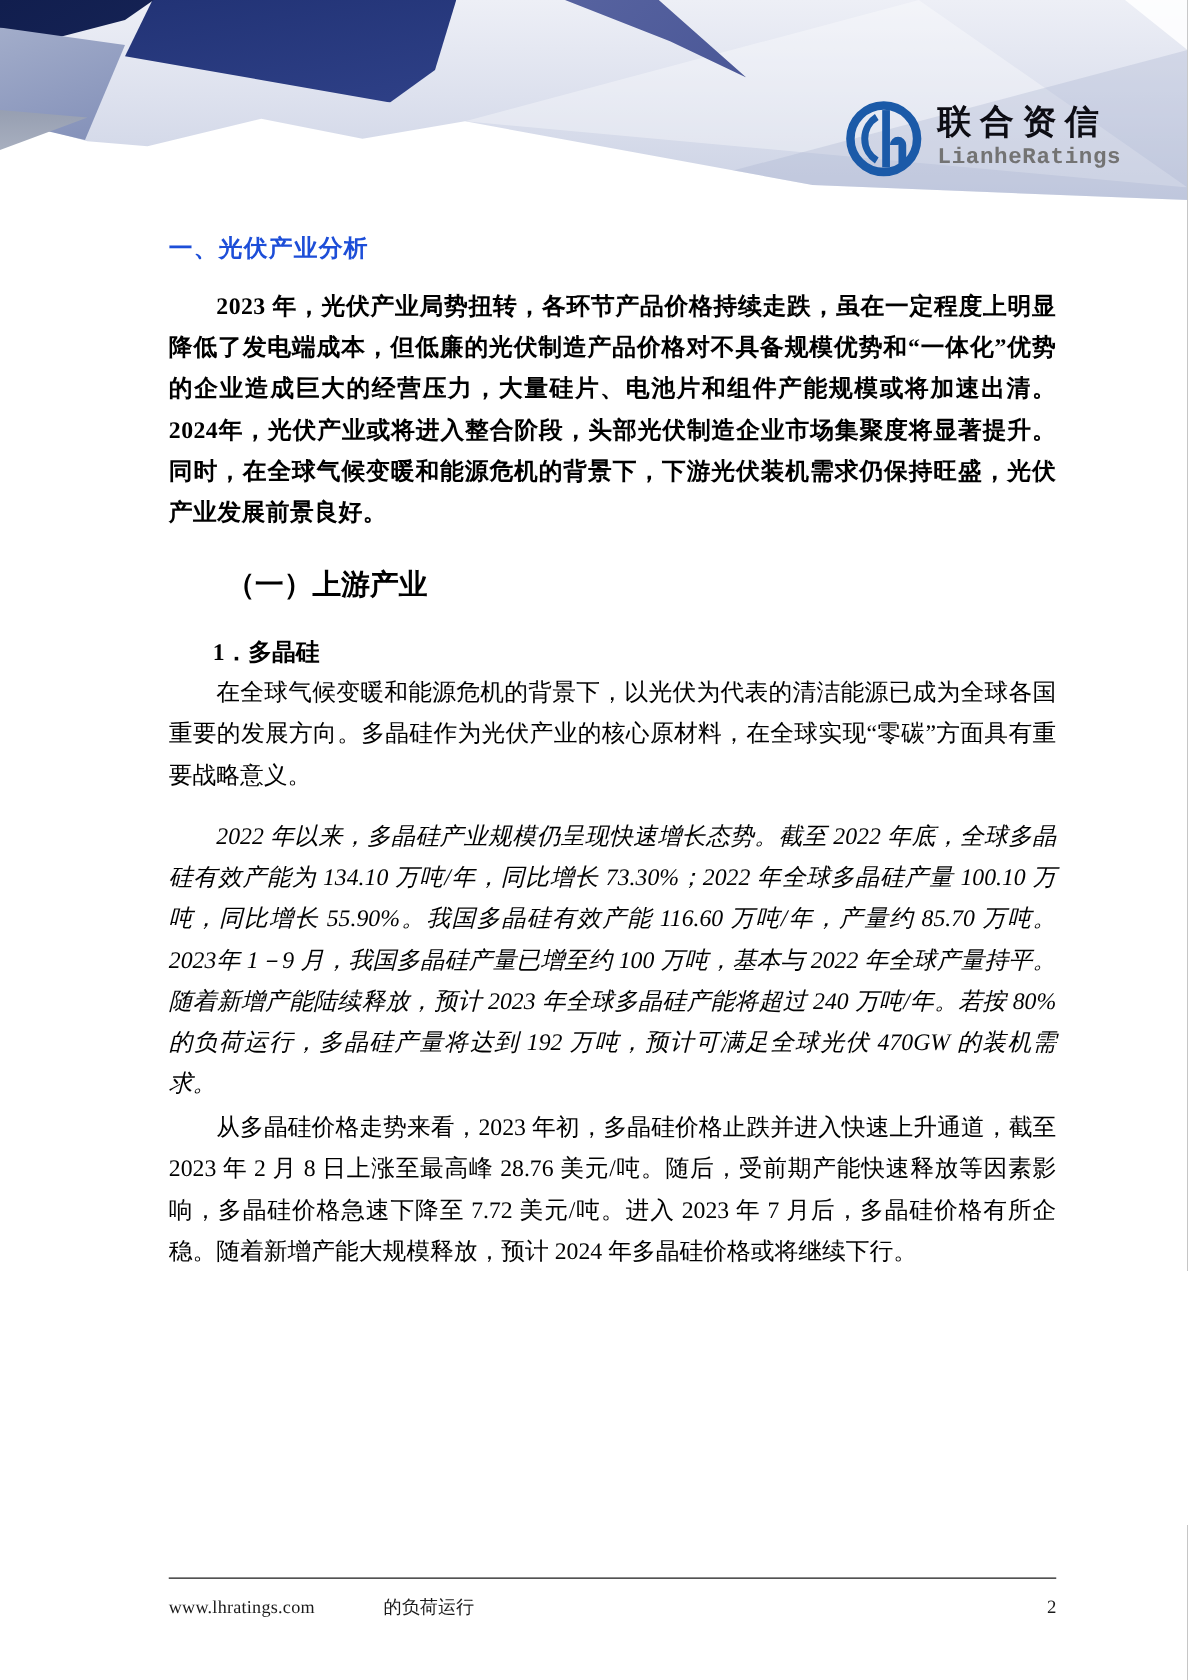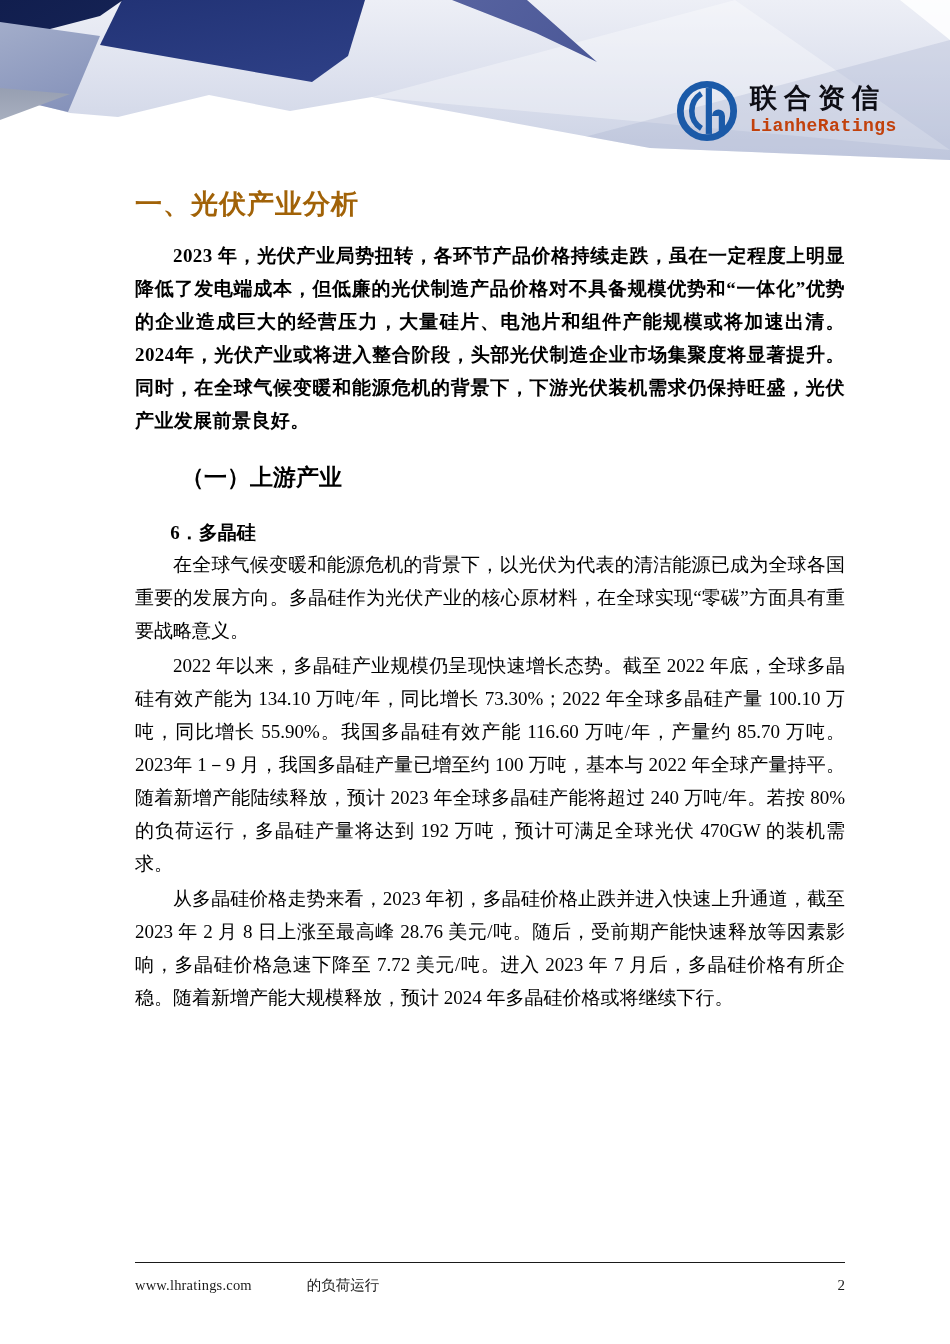--- a/index.html
+++ b/index.html
@@ -56,30 +56,30 @@
     clip-path: polygon(452px 0, 527px 0, 597px 62px, 536px 33px);
   }
 
   
   .logo { position: absolute; top: 80px; left: 676px; display: flex; align-items: center;
           font-family: Liberation Mono, monospace; }
   .logo-icon { width: 62px; height: 62px; flex: 0 0 auto; }
   .logo-text { margin-left: 12px; }
   .logo-cn { font-size: 27px; font-weight: 700; color: #0d0d14; letter-spacing: 7px;
              line-height: 30px; white-space: nowrap; }
-  .logo-en { font-size: 18px; font-weight: 700; color: #c2410c; letter-spacing: 0.5px;
+  .logo-en { font-size: 18px; font-weight: 700; color: #737373; letter-spacing: 0.5px;
              line-height: 22px; }
 
   
   .content { position: absolute; left: 135px; top: 172px; width: 710px; }
   .section-title {
     margin: 14px 0 0 0;
-    font-size: 27px;
+    font-size: 19px;
     font-weight: 700;
-    color: #a16207;
+    color: #1d4ed8;
     font-family: "Liberation Sans", sans-serif;
     letter-spacing: 1px;
   }
   p.body-text {
     margin: 0;
     font-size: 19px;
     line-height: 33px;
     text-align: justify;
     text-indent: 2em;
   }
@@ -95,21 +95,21 @@
     text-indent: 2em;
     line-height: 26px;
   }
   .sub-sub-heading {
     margin: 29px 0 2px 0;
     font-size: 19px;
     font-weight: 700;
     text-indent: 1.85em;
     line-height: 26px;
   }
-  p.p-2022 { margin-top: 2px; }
+  p.p-2022 { margin-top: 16px; font-style: italic; }
   p.p-price { margin-top: 2px; }
 
   
   .footer {
     position: absolute;
     left: 135px;
     top: 1262px;
     width: 710px;
     border-top: 1.5px solid #1a1a1a;
     padding-top: 13px;
@@ -154,21 +154,21 @@
     </div>
   </div>
 
   <div class="content">
     <h1 class="section-title">一、光伏产业分析</h1>
 
     <p class="body-text intro">2023 年，光伏产业局势扭转，各环节产品价格持续走跌，虽在一定程度上明显降低了发电端成本，但低廉的光伏制造产品价格对不具备规模优势和“一体化”优势的企业造成巨大的经营压力，大量硅片、电池片和组件产能规模或将加速出清。2024年，光伏产业或将进入整合阶段，头部光伏制造企业市场集聚度将显著提升。同时，在全球气候变暖和能源危机的背景下，下游光伏装机需求仍保持旺盛，光伏产业发展前景良好。</p>
 
     <h2 class="sub-heading">（一）上游产业</h2>
 
-    <h3 class="sub-sub-heading">6．多晶硅</h3>
+    <h3 class="sub-sub-heading">1．多晶硅</h3>
 
     <p class="body-text">在全球气候变暖和能源危机的背景下，以光伏为代表的清洁能源已成为全球各国重要的发展方向。多晶硅作为光伏产业的核心原材料，在全球实现“零碳”方面具有重要战略意义。</p>
 
     <p class="body-text p-2022">2022 年以来，多晶硅产业规模仍呈现快速增长态势。截至 2022 年底，全球多晶硅有效产能为 134.10 万吨/年，同比增长 73.30%；2022 年全球多晶硅产量 100.10 万吨，同比增长 55.90%。我国多晶硅有效产能 116.60 万吨/年，产量约 85.70 万吨。2023年 1－9 月，我国多晶硅产量已增至约 100 万吨，基本与 2022 年全球产量持平。随着新增产能陆续释放，预计 2023 年全球多晶硅产能将超过 240 万吨/年。若按 80%的负荷运行，多晶硅产量将达到 192 万吨，预计可满足全球光伏 470GW 的装机需求。</p>
 
     <p class="body-text p-price">从多晶硅价格走势来看，2023 年初，多晶硅价格止跌并进入快速上升通道，截至2023 年 2 月 8 日上涨至最高峰 28.76 美元/吨。随后，受前期产能快速释放等因素影响，多晶硅价格急速下降至 7.72 美元/吨。进入 2023 年 7 月后，多晶硅价格有所企稳。随着新增产能大规模释放，预计 2024 年多晶硅价格或将继续下行。</p>
   </div>
 
   <div class="footer">
     <span class="footer-site">www.lhratings.com</span>

